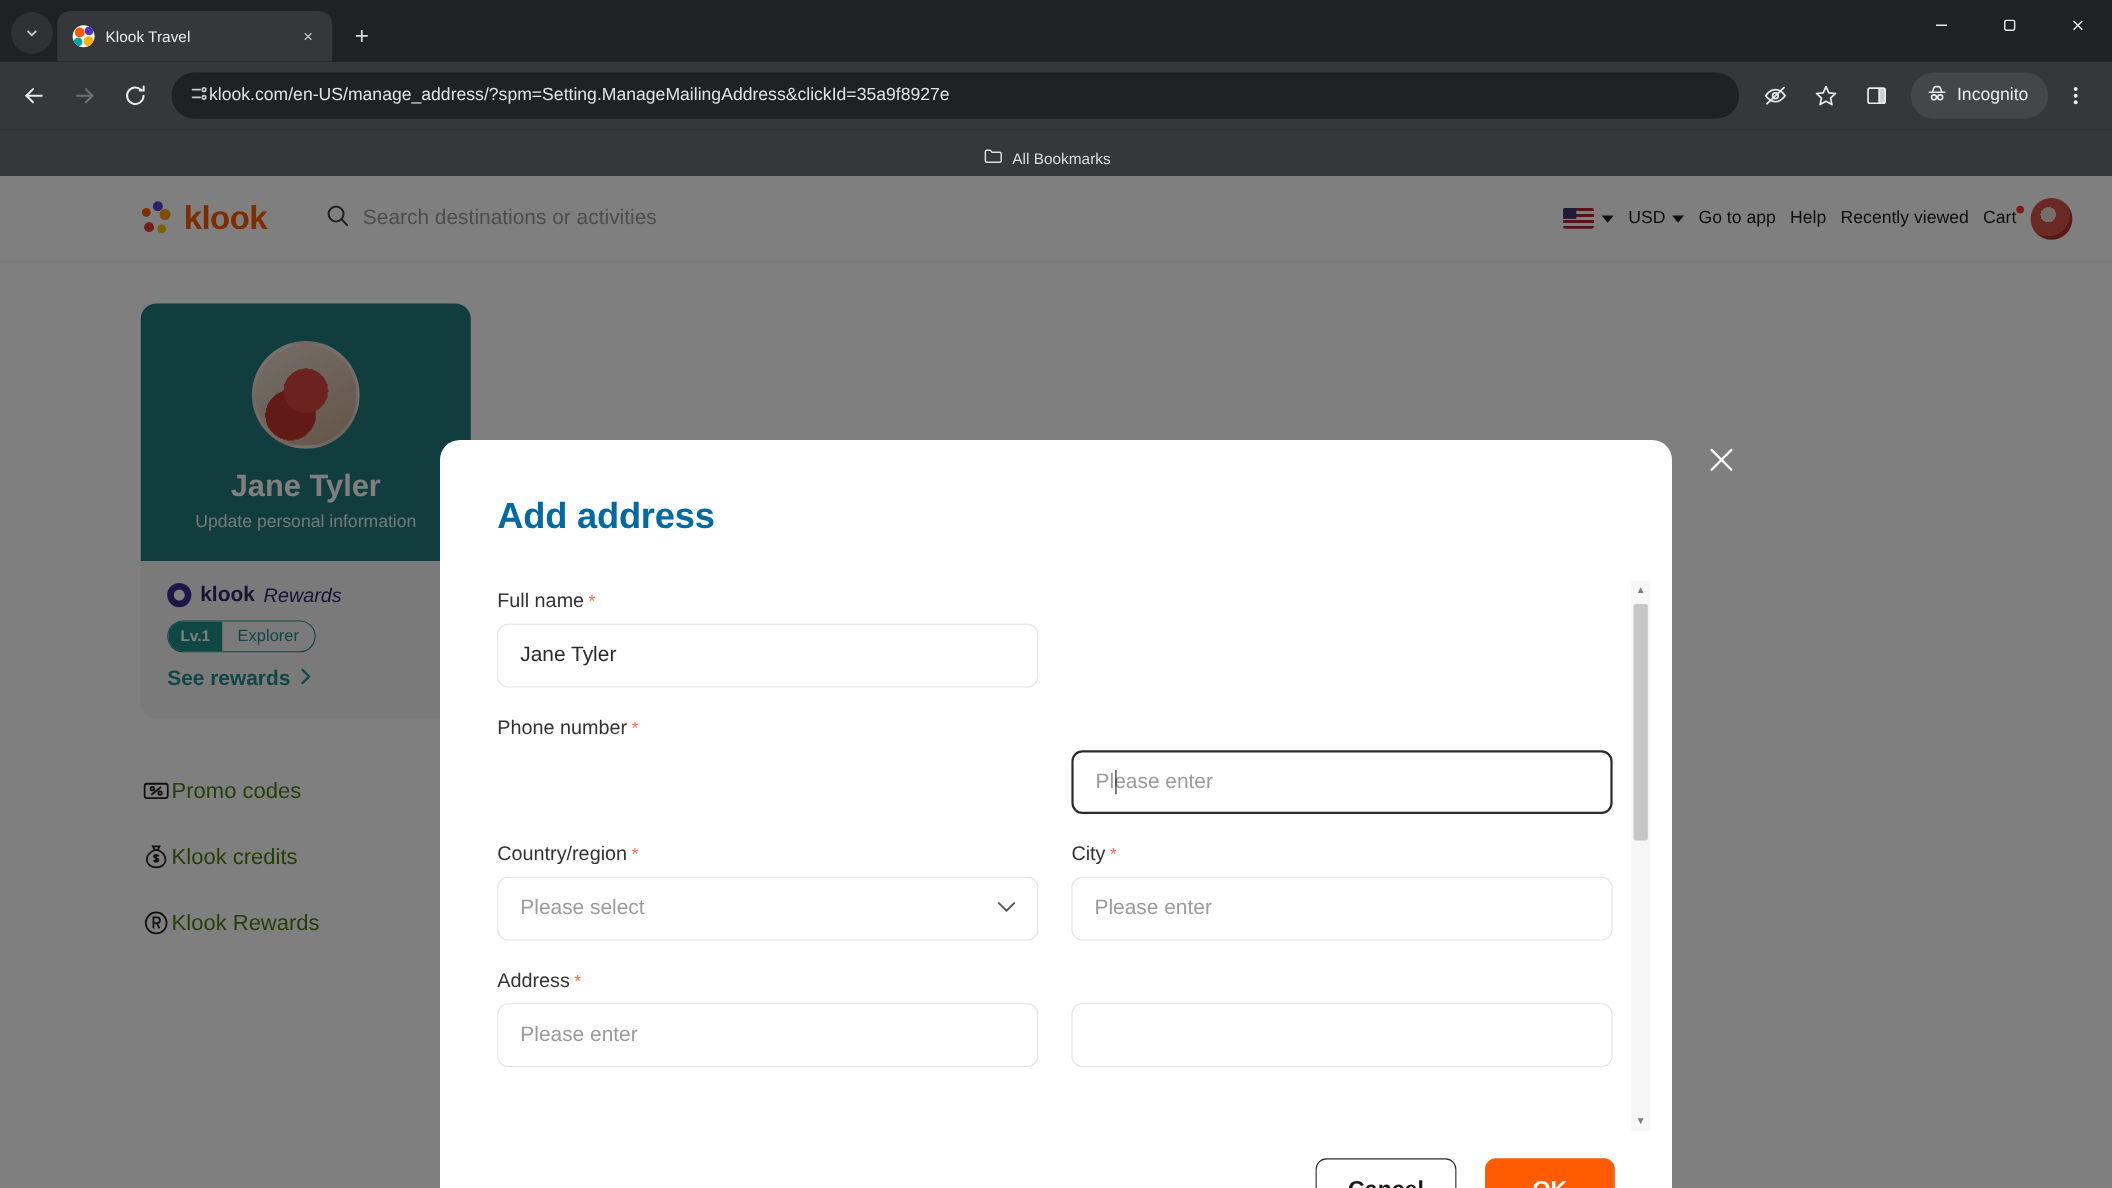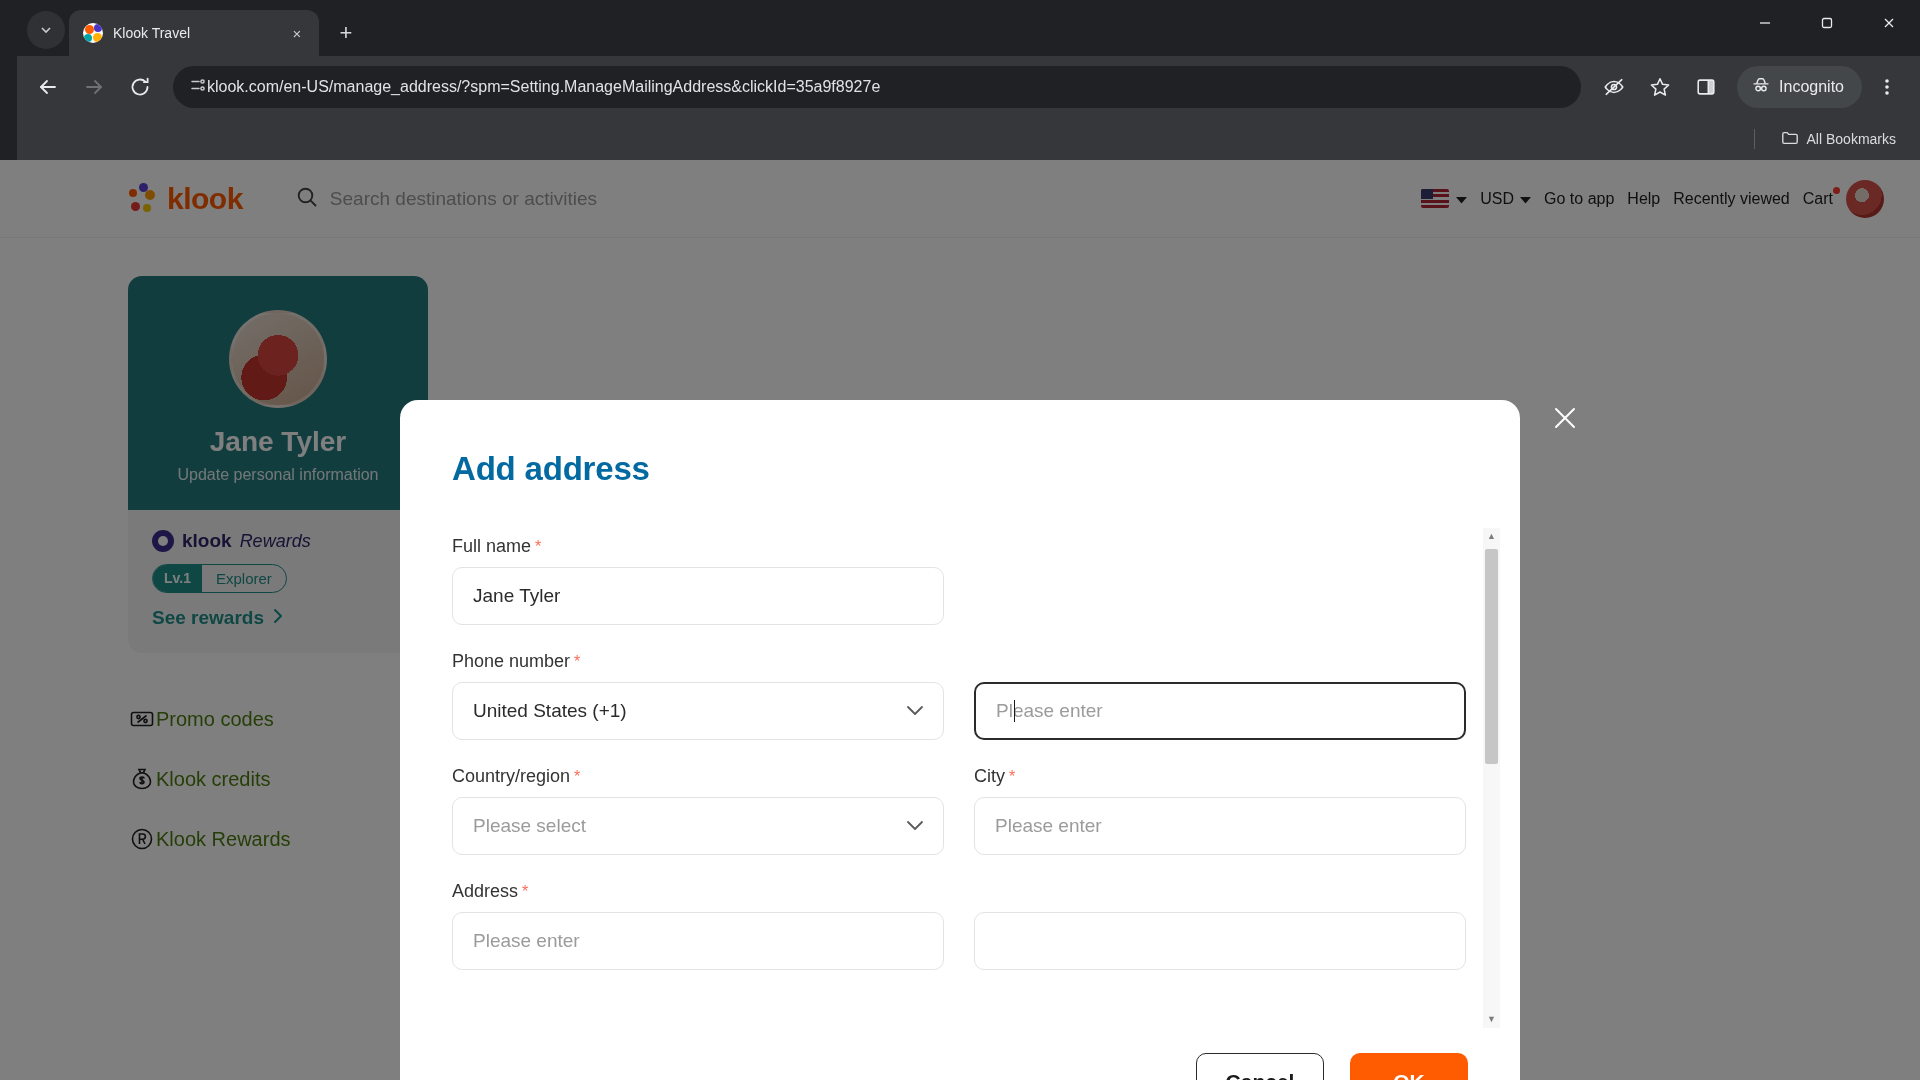--- a/index.html
+++ b/index.html
@@ -11,21 +11,20 @@
     overflow: hidden;
     font-family: "Liberation Sans", sans-serif;
     background: #202124;
   }
 
   
   .browser {
     position: absolute;
     inset: 0;
     background: #202124;
-    padding-left: 17px;
   }
 
   .tabstrip {
     height: 56px;
     background: #202124;
     display: flex;
     align-items: flex-end;
     padding-left: 8px;
     position: relative;
   }
@@ -170,20 +169,21 @@
   }
 
   .bookmarks-bar {
     height: 42px;
     background: #35373a;
     display: flex;
     align-items: center;
     justify-content: flex-end;
     padding-right: 16px;
     gap: 10px;
+    flex-direction: column;
   }
   .bm-divider {
     width: 1px; height: 20px; background: #5c5f62;
     margin-right: 8px;
   }
   .bm-item {
     display: flex; align-items: center; gap: 8px;
     color: #dadce0;
     font-size: 14px;
     padding: 6px 8px;
@@ -841,28 +841,20 @@
             </div>
           </div>
         </div>
 
         <div class="form-row">
           <div class="form-col">
             <div class="field-label">
               <span>Phone number</span>
               <span class="req">*</span>
             </div>
-            <div class="input-box">
-              <span>United States (+1)</span>
-              <span class="chev">
-                <svg width="20" height="14" viewBox="0 0 20 14" fill="none" stroke="currentColor" stroke-width="1.8" stroke-linecap="round" stroke-linejoin="round">
-                    <polyline points="3,4 10,11 17,4"></polyline>
-                  </svg>
-              </span>
-            </div>
           </div>
           <div class="form-col">
             <div class="field-label" style="visibility:hidden">&nbsp;</div>
             <div class="input-box focused">
               <span class="ph">Please enter</span>
               <span class="caret"></span>
             </div>
           </div>
         </div>
 

